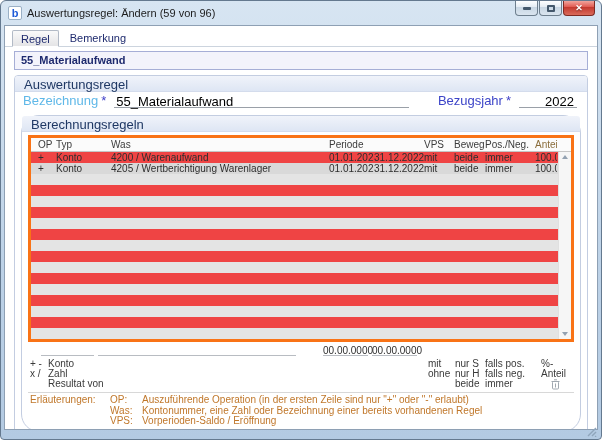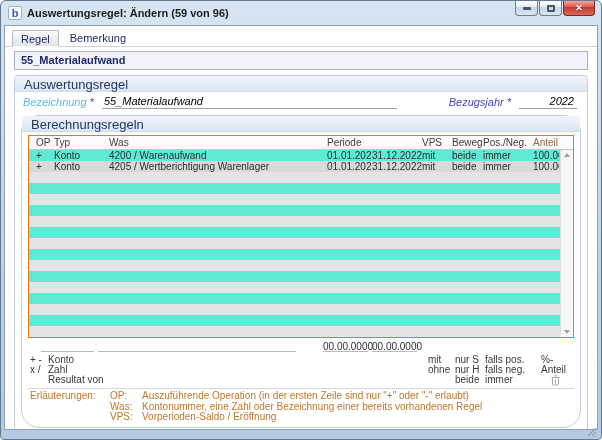--- a/index.html
+++ b/index.html
@@ -22,21 +22,21 @@
     height:24px; flex:0 0 24px;
     display:flex; align-items:center;
     padding:0 6px 0 7px; gap:5px;
   }
   .app-icon {
     width:14px; height:14px;
     background:#fff; border:1px solid #9ab0c6; border-radius:2px;
     color:#1f5bd8; font-weight:bold; font-size:11px; line-height:12px;
     text-align:center;
   }
-  .title-text { font-size:11px; color:#1c1c1c;font-weight:bold; }
+  .title-text { font-size:11px; color:#1c1c1c; }
   .win-controls { margin-left:auto; display:flex; gap:1px; align-self:flex-start; }
   .win-btn {
     height:15px; border:1px solid #6e7f8e;
     border-top:none; border-radius:0 0 4px 4px;
     display:flex; align-items:center; justify-content:center;
     background:linear-gradient(#fdfeff,#e3ebf3 45%,#c9d7e4 46%,#dae5ef);
     cursor:default;
   }
   .win-btn.min, .win-btn.max { width:23px; }
   .win-btn.close {
@@ -83,36 +83,36 @@
   .group.inner { margin:2px 6px 0 6px; padding-bottom:2px;border-radius:18px; }
   .group-title {
     background:linear-gradient(#f0f3fa,#dee6f4);
     border-bottom:1px solid #d4dcec;
     border-radius:3px 3px 0 0;
     font-size:13px; color:#1f3864;
     padding:1px 9px 2px 9px; height:16px;
   }
   
   .fields-row {
-    display:flex; align-items:center;
-    padding:4px 10px 5px 8px; font-size:11px; height:21px;font-style:italic;
+    display:flex; align-items:flex-end;
+    padding:4px 10px 5px 8px; font-size:13px; height:21px;
   }
   .lbl-light { color:#5fb8e8; }
   .lbl-blue  { color:#3c44c8; }
   .req { color:#4040c8; margin:0 4px 0 3px; }
   .uline { border-bottom:1px solid #9aa0a8; color:#000; height:14px; }
   .f-bez-value { width:295px; margin-left:4px; padding-left:2px; }
   .f-jahr-value { width:58px; margin-left:4px; text-align:right; padding-right:3px; }
   .f-spacer { flex:1; }
   
   .calc-table {
     margin:3px 6px 0 6px;
-    border:1px solid #f97316;
+    border:3px solid #f97316;
     position:relative; font-size:10px; color:#2e2e2e;
-    background:#5eead4;
+    background:#ef4444;
   }
   .t-row {
     display:grid;
     grid-template-columns:25px 55px 218px 45px 50px 30px 31px 50px 1fr;
     height:11px; line-height:11px;
     padding-right:14px; white-space:nowrap;
   }
   .t-row > span { overflow:hidden; }
   .t-head {
     height:14px; line-height:13px;

